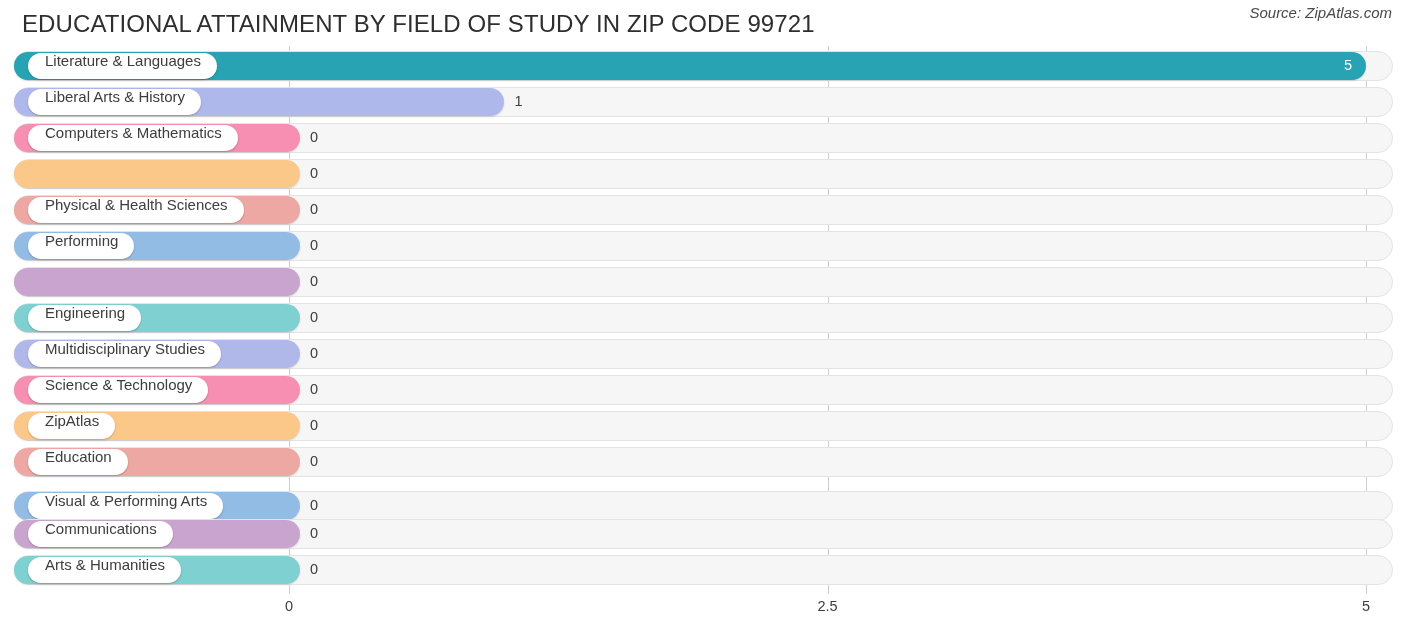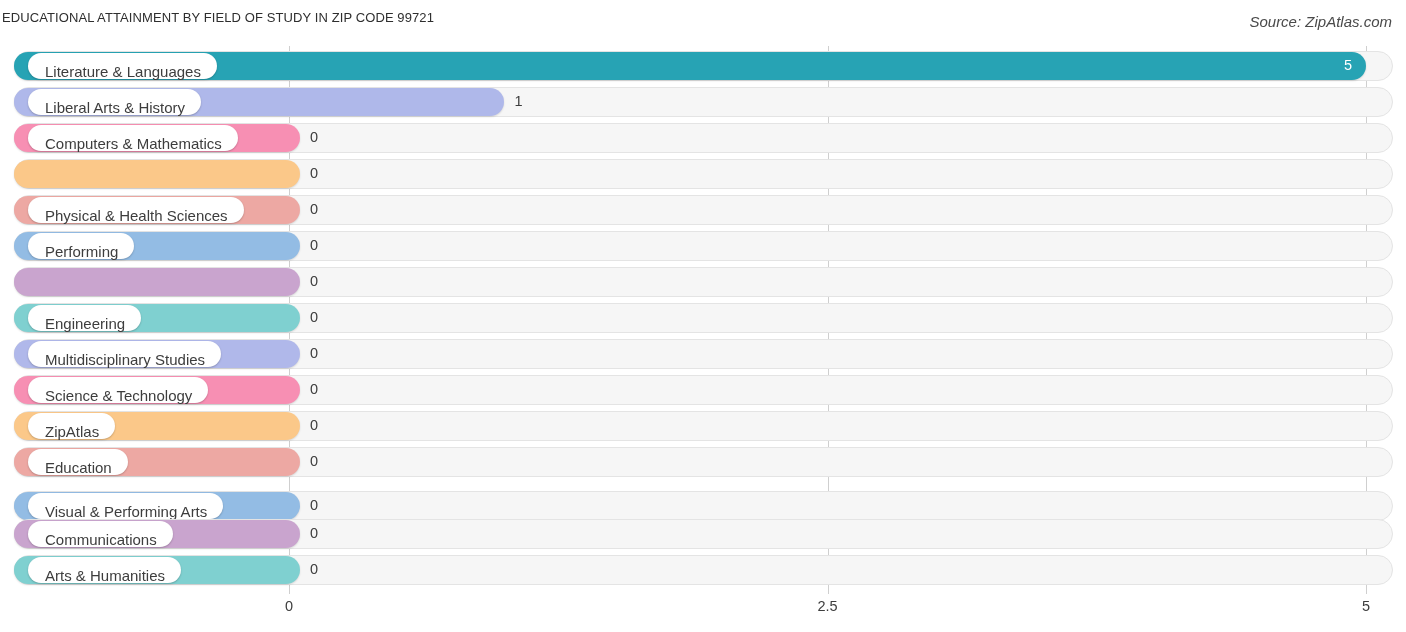--- a/index.html
+++ b/index.html
@@ -16,29 +16,29 @@
   }
 
   
   .header {
     position: absolute;
     left: 0; top: 0;
     width: 1406px; height: 46px;
   }
   .chart-title {
     position: absolute;
-    left: 2px; top: 10px;
-    font-size: 13px;
+    left: 22px; top: 10px;
+    font-size: 24px;
     letter-spacing: 0.1px;
     color: #2e2e2e;
     white-space: nowrap;
   }
   .source-note {
     position: absolute;
-    right: 14px; top: 13px;
+    right: 14px; top: 4px;
     font-size: 15px;
     font-style: italic;
     color: #4a4a4a;
     white-space: nowrap;
   }
 
   
   .plot {
     position: absolute;
     left: 0; top: 46px;
@@ -78,22 +78,22 @@
     border-radius: 14px;
     box-shadow: 0 1px 2px rgba(0,0,0,0.13);
   }
   .cap {
     position: absolute;
     left: 14px; top: 2px;
     height: 26px;
     background: #ffffff;
     border-radius: 13px;
     display: flex;
-    align-items: flex-end;
-    padding: 18px 16px 0 17px;
+    align-items: flex-start;
+    padding: 0 16px 0 17px;
     box-shadow: 0 1px 2px rgba(0,0,0,0.22);
     white-space: nowrap;
   }
   .cap-label {
     font-size: 15px;
     color: #3d3d3d;
     line-height: 1;
   }
   .val {
     position: absolute;

